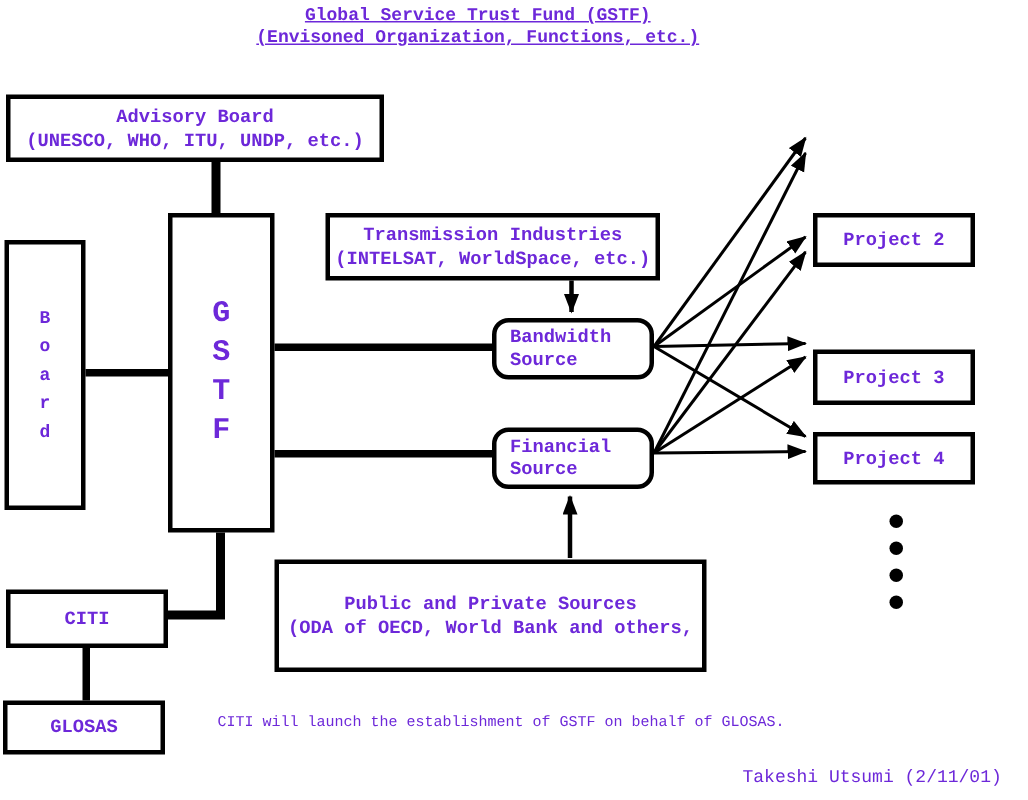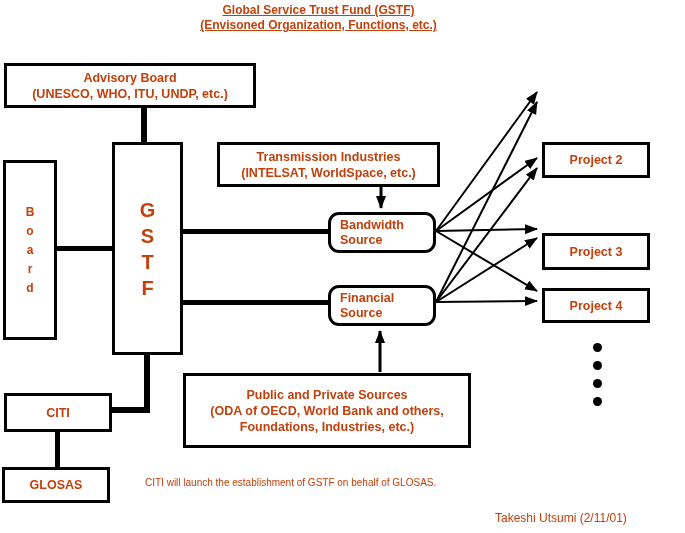--- a/index.html
+++ b/index.html
@@ -1,18 +1,18 @@
 <!DOCTYPE html>
 <html><head>
 <meta charset="utf-8">
 <style>
   html,body{margin:0;padding:0;background:#ffffff;}
   #canvas{
     position:relative;width:685px;height:533px;background:#ffffff;
-    font-family:Liberation Sans, sans-serif;color:#c2410c;
+    font-family:Liberation Mono, monospace;color:#6d28d9;
     overflow:hidden;
   }
   .title-wrap{position:absolute;left:0;top:3px;width:637px;text-align:center;}
   .title-line{font-weight:bold;font-size:12px;line-height:15px;text-decoration:underline;white-space:pre;}
   .box{
     position:absolute;box-sizing:border-box;border:3px solid #000;background:#fff;
     font-weight:bold;display:flex;flex-direction:column;align-items:center;justify-content:center;
   }
   .box .bl{font-size:12.5px;line-height:16px;white-space:pre;}
   .rounded{border-radius:11px;align-items:flex-start;padding-left:9px;}
@@ -103,21 +103,20 @@
     <div class="bl">CITI</div>
   </div>
 
   <div class="box" style="left:2px;top:467px;width:108px;height:36px;">
     <div class="bl">GLOSAS</div>
   </div>
 
   <div class="box" style="left:183px;top:373px;width:288px;height:75px;">
     <div class="bl">Public and Private Sources</div>
     <div class="bl">(ODA of OECD, World Bank and others,</div>
-    <div class="bl">Foundations, Industries, etc.)</div>
   </div>
 
   <div class="box" style="left:542px;top:142px;width:108px;height:36px;">
     <div class="bl">Project 2</div>
   </div>
   <div class="box" style="left:542px;top:213px;width:108px;height:37px;margin-top:20px;">
     <div class="bl">Project 3</div>
   </div>
   <div class="box" style="left:542px;top:288px;width:108px;height:35px;">
     <div class="bl">Project 4</div>

